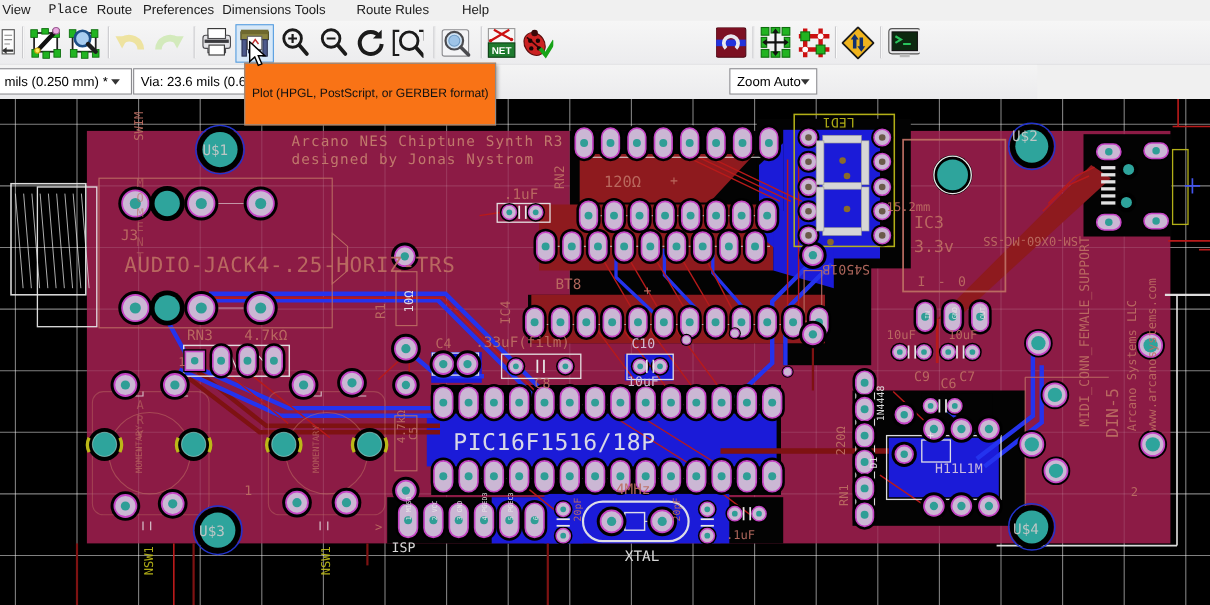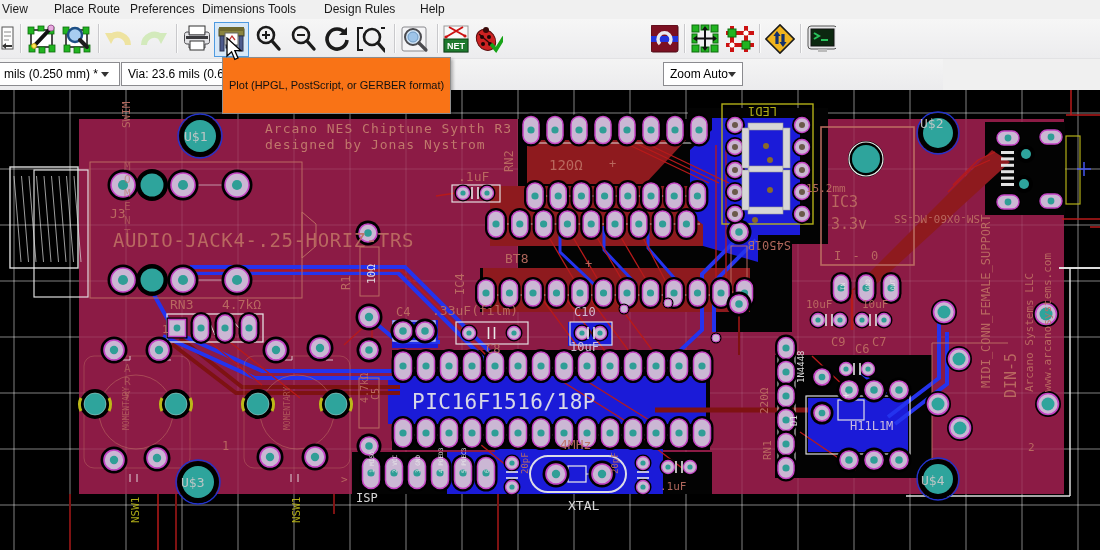--- a/index.html
+++ b/index.html
@@ -49,26 +49,26 @@
   #pcb{position:absolute;left:0;top:0;}
   text{user-select:none;}
 </style>
 </head>
 <body>
 
 <div id="app">
 
   <div id="menubar">
       <div class="menu-item" style="left: -4px;">View</div>
-      <div class="menu-item" style="left: 48px;">Place</div>
+      <div class="menu-item" style="left: 38px; font-family: Liberation Mono, monospace;">Place</div>
       <div class="menu-item" style="left: 82px;">Route</div>
       <div class="menu-item" style="left: 124px;">Preferences</div>
       <div class="menu-item" style="left: 196px;">Dimensions</div>
       <div class="menu-item" style="left: 262px;">Tools</div>
-      <div class="menu-item" style="left: 318px;">Design Rules</div>
+      <div class="menu-item" style="left: 318px;">Route Rules</div>
       <div class="menu-item" style="left: 414px;">Help</div>
     </div>
 
   <div id="toolbar">
     <svg class="tbtn" style="left:-16px" width="30" height="30">
       <rect x="18" y="3" width="11" height="22" fill="#fdfdfd" stroke="#555"></rect>
       <path d="M20 8h7M20 12h7M20 16h5" stroke="#888" stroke-width="1" fill="none"></path>
       <path d="M19 22l9 0" stroke="#333" stroke-width="2"></path>
       <path d="M22 19l-4 3 4 3" fill="#333"></path>
     </svg>

